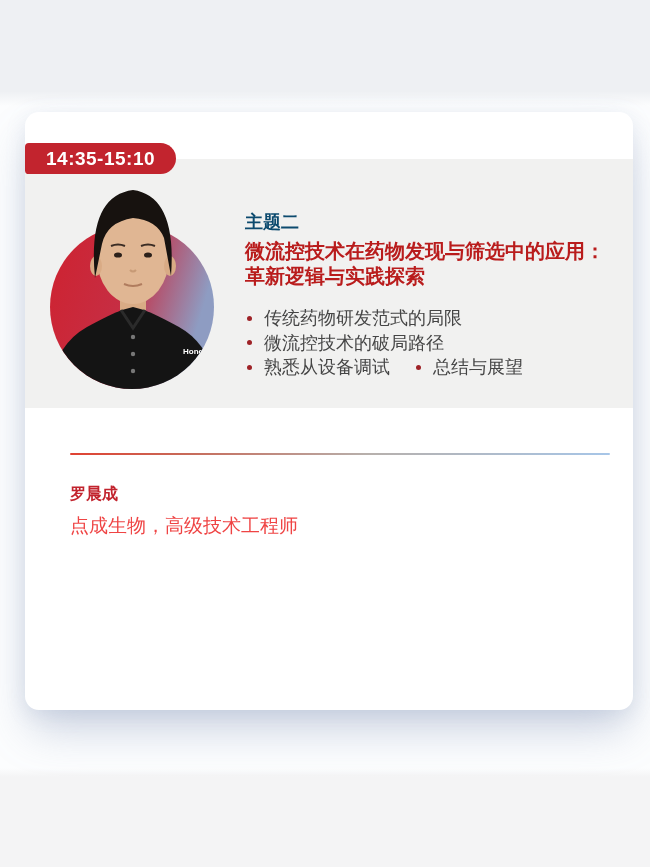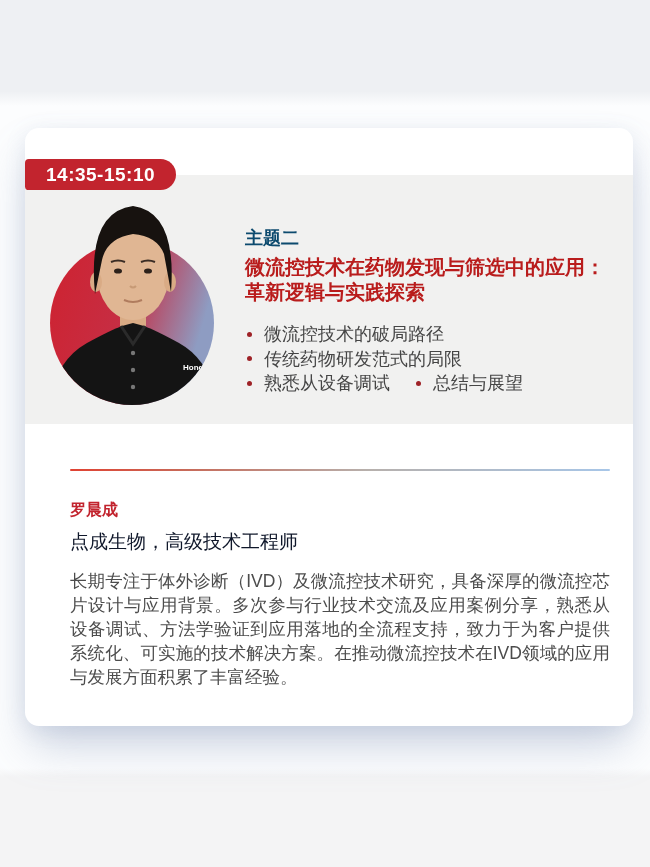--- a/index.html
+++ b/index.html
@@ -10,21 +10,21 @@
   }
   .band-top{
     position:absolute;left:0;top:0;width:650px;height:106px;
     background:linear-gradient(180deg,#eef0f3 0,#eef0f3 86%,rgba(238,240,243,0) 100%);
   }
   .band-bottom{
     position:absolute;left:0;top:768px;width:650px;height:99px;
     background:linear-gradient(180deg,rgba(244,244,245,0) 0,#f4f4f5 9%,#f4f4f5 100%);
   }
   .card{
-    position:absolute;left:25px;top:128px;width:608px;height:598px;
+    position:absolute;left:25px;top:112px;width:608px;height:598px;
     background:#ffffff;border-radius:14px;overflow:hidden;
     box-shadow:0 24px 44px -6px rgba(120,140,175,.38),0 4px 20px rgba(130,150,185,.16);
   }
   .topic-panel{
     position:absolute;left:0;top:47px;width:608px;height:249px;
     background:#f1f1f0;
   }
   .time-badge{
     position:absolute;left:0;top:31px;height:31px;z-index:3;
     background:#c2242e;color:#ffffff;
@@ -49,21 +49,21 @@
   .dot-second{margin-left:26px;}
   .lower{position:absolute;left:45px;top:341px;width:540px;}
   .divider{
     height:2px;width:540px;border-radius:1px;
     background:linear-gradient(90deg,#e04232 0,#c76b5a 22%,#b7b0ac 55%,#a7c6e8 100%);
   }
   .speaker-name{
     margin-top:26px;font-size:16px;font-weight:bold;color:#c2242e;line-height:26px;
   }
   .speaker-title{
-    margin-top:6px;font-size:19px;font-weight:500;color:#0f172a;line-height:25px;
+    margin-top:6px;font-size:19px;font-weight:500;color:#ef4444;line-height:25px;
   }
   .speaker-bio{
     margin-top:15px;font-size:17.5px;line-height:24px;color:#4c4c4c;
     text-align:justify;
   }
 </style>
 </head>
 <body>
 
 <div class="band-top"></div>
@@ -116,35 +116,34 @@
       <path d="M 79,110 Q 88,114 97,110" stroke="#b07c5e" stroke-width="2" fill="none"></path>
     </svg>
   </div>
 
   <div class="topic-col">
     <div class="topic-label">主题二</div>
     <div class="topic-title">微流控技术在药物发现与筛选中的应用：革新逻辑与实践探索</div>
     <div class="bullets">
       <div class="bullet-row">
         <span class="dot"></span>
-        <span class="bullet-text">微流控技术的破局路径</span>
+        <span class="bullet-text">传统药物研发范式的局限</span>
       </div>
       <div class="bullet-row">
         <span class="dot"></span>
-        <span class="bullet-text">传统药物研发范式的局限</span>
+        <span class="bullet-text">微流控技术的破局路径</span>
       </div>
       <div class="bullet-row">
         <span class="dot"></span>
         <span class="bullet-text">熟悉从设备调试</span>
         <span class="dot dot-second"></span>
         <span class="bullet-text">总结与展望</span>
       </div>
     </div>
   </div>
 
   <div class="lower">
     <div class="divider"></div>
     <div class="speaker-name">罗晨成</div>
     <div class="speaker-title">点成生物，高级技术工程师</div>
-    <div class="speaker-bio">长期专注于体外诊断（IVD）及微流控技术研究，具备深厚的微流控芯片设计与应用背景。多次参与行业技术交流及应用案例分享，熟悉从设备调试、方法学验证到应用落地的全流程支持，致力于为客户提供系统化、可实施的技术解决方案。在推动微流控技术在IVD领域的应用与发展方面积累了丰富经验。</div>
   </div>
 
 </div>
 
 </body></html>

